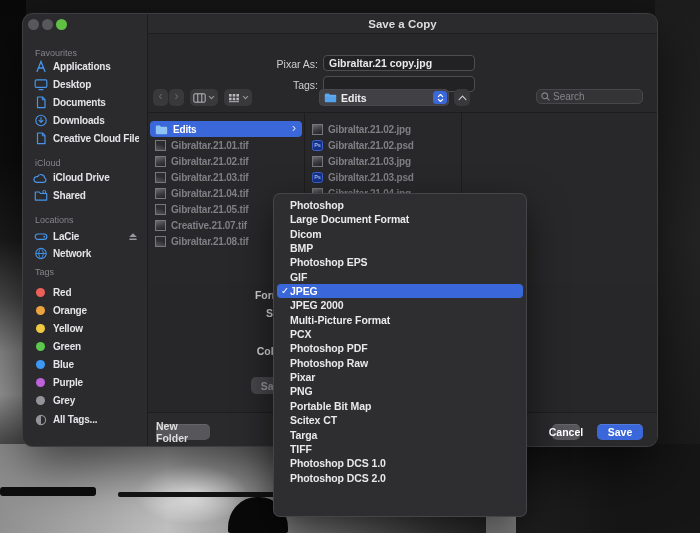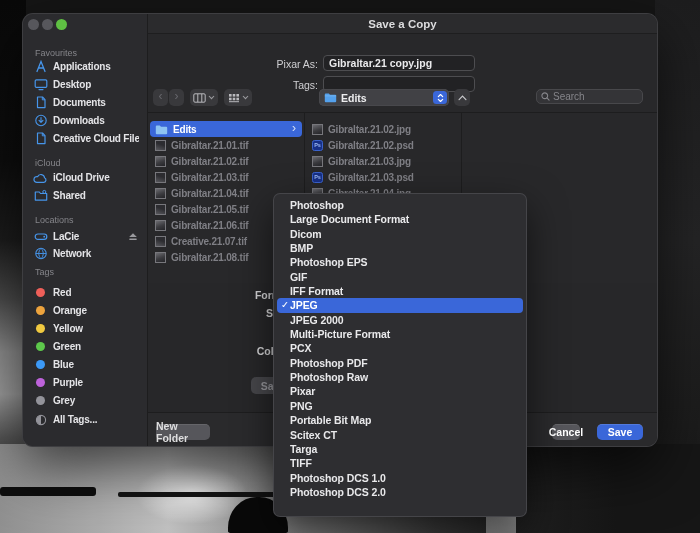--- a/index.html
+++ b/index.html
@@ -372,24 +372,20 @@
           <div class="file-row">
             <span class="thumb"></span>
             <span class="fr-lbl">Gibraltar.21.04.tif</span>
             </div>
           <div class="file-row">
             <span class="thumb"></span>
             <span class="fr-lbl">Gibraltar.21.05.tif</span>
             </div>
           <div class="file-row">
             <span class="thumb"></span>
-            <span class="fr-lbl">Gibraltar.21.06.tif</span>
-            </div>
-          <div class="file-row">
-            <span class="thumb"></span>
             <span class="fr-lbl">Creative.21.07.tif</span>
             </div>
           <div class="file-row">
             <span class="thumb"></span>
             <span class="fr-lbl">Gibraltar.21.08.tif</span>
             </div>
         </div>
 
         <div class="fcol">
           <div class="file-row">
@@ -432,21 +428,20 @@
     </div>
   </div>
 
   <div class="menu">
     <div class="menu-item"><span>Photoshop</span></div>
     <div class="menu-item"><span>Large Document Format</span></div>
     <div class="menu-item"><span>Dicom</span></div>
     <div class="menu-item"><span>BMP</span></div>
     <div class="menu-item"><span>Photoshop EPS</span></div>
     <div class="menu-item"><span>GIF</span></div>
-    <div class="menu-item"><span>IFF Format</span></div>
     <div class="menu-item selected">
       <span class="check">✓</span>
       <span>JPEG</span></div>
     <div class="menu-item"><span>JPEG 2000</span></div>
     <div class="menu-item"><span>Multi-Picture Format</span></div>
     <div class="menu-item"><span>PCX</span></div>
     <div class="menu-item"><span>Photoshop PDF</span></div>
     <div class="menu-item"><span>Photoshop Raw</span></div>
     <div class="menu-item"><span>Pixar</span></div>
     <div class="menu-item"><span>PNG</span></div>

